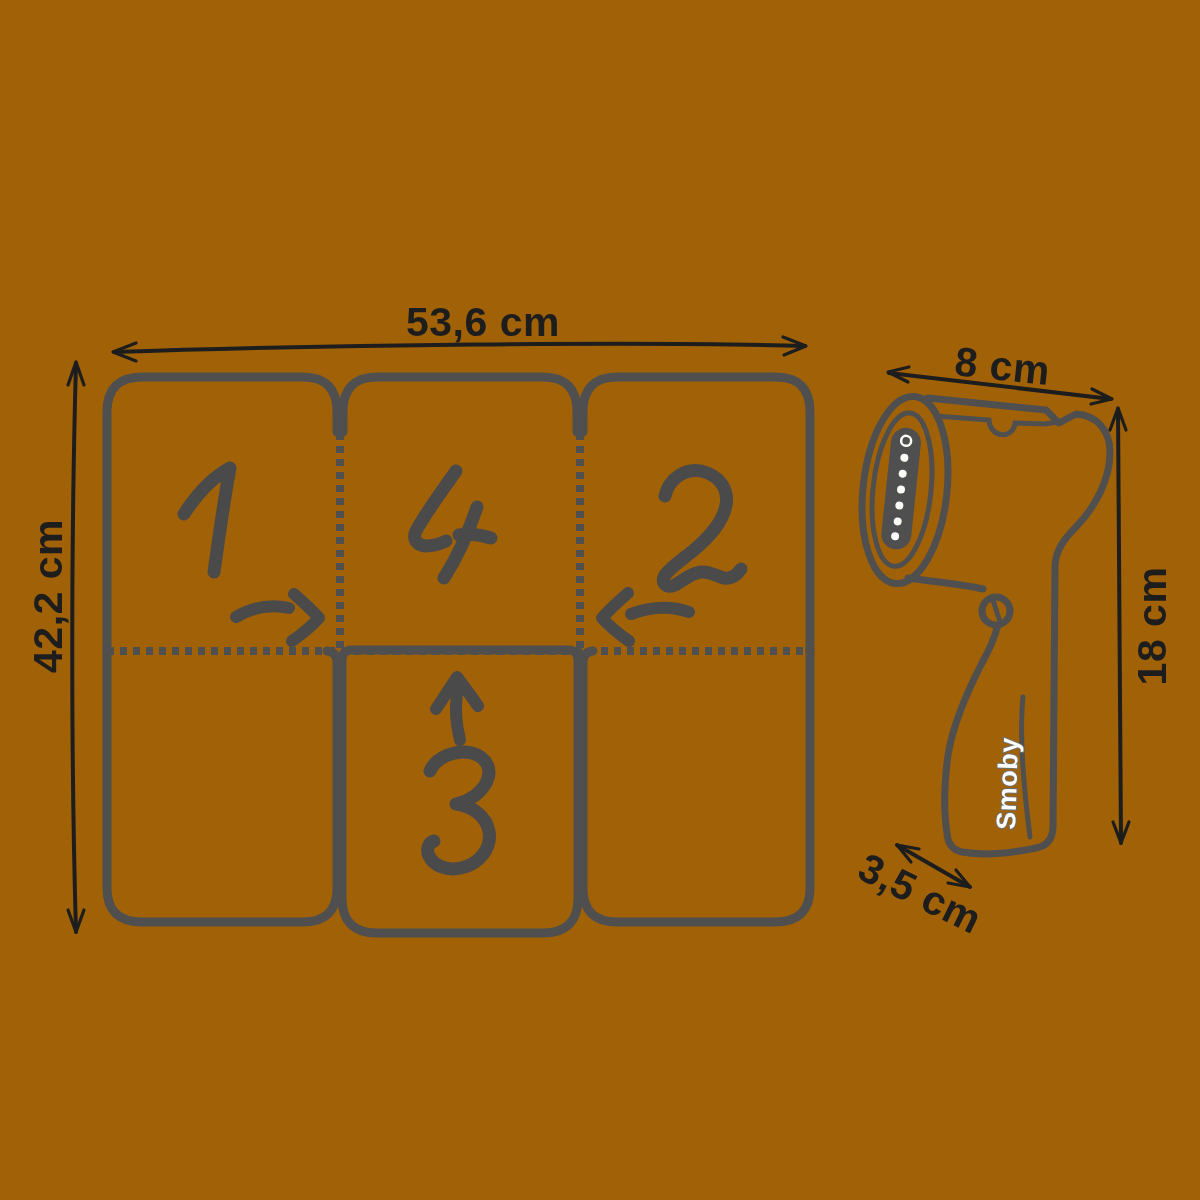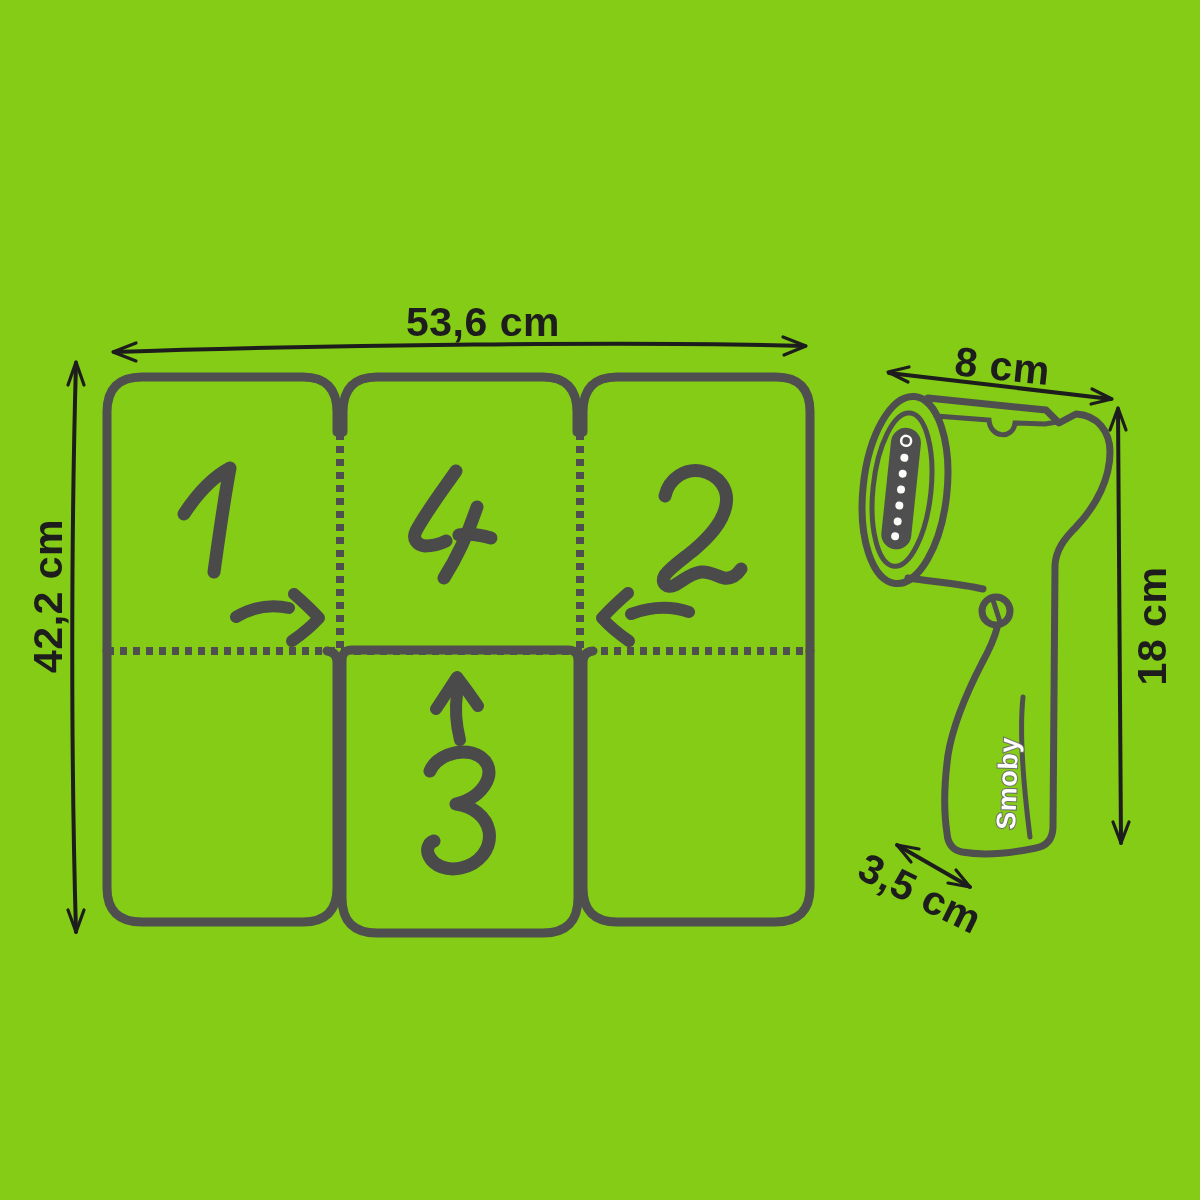--- a/index.html
+++ b/index.html
@@ -1,19 +1,19 @@
 <!DOCTYPE html>
 <html><head>
 <meta charset="utf-8">
 <style>
   html,body{margin:0;padding:0;background:#ffffff;}
   .stage{
     position:relative;
     width:1200px;height:1200px;
-    background:#84cc16;
+    background:#a16207;
     overflow:hidden;
   }
   svg{display:block;width:100%;height:100%;}
   .dim-label{
     font-family:"Liberation Sans","DejaVu Sans",sans-serif;
     font-weight:700;
     font-size:41px;
     fill:#1d1d1d;
     letter-spacing:0.5px;
   }

